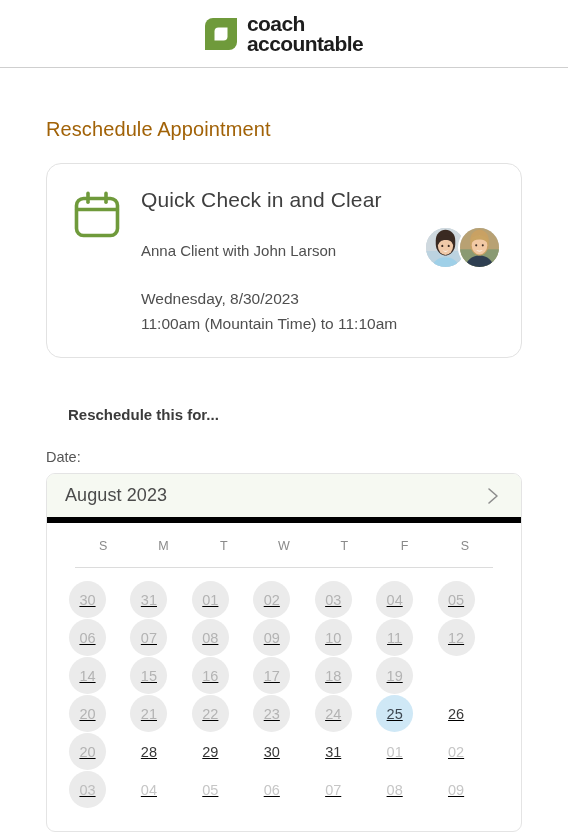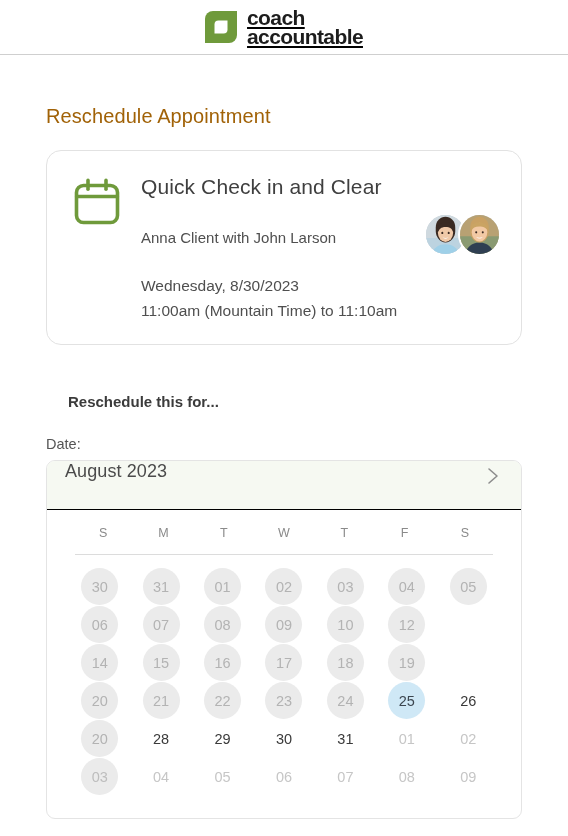--- a/index.html
+++ b/index.html
@@ -8,26 +8,25 @@
     height: 836px;
     background: #ffffff;
     font-family: "Liberation Sans", sans-serif;
     -webkit-font-smoothing: antialiased;
   }
 
   .page { width: 568px; height: 836px; position: relative; overflow: hidden; background:#fff; }
 
   
   .site-header {
-    height: 55px;
+    height: 68px;
     border-bottom: 1px solid #cfcfcf;
     display: flex;
     align-items: center;
     justify-content: center;
-    text-decoration: underline;
   }
   .logo-wrap { display: flex; align-items: center; gap: 10px; }
   .logo-mark { width: 32px; height: 32px; display: block; }
   .logo-text {
     display: flex; flex-direction: column;
     line-height: 0.92;
     font-weight: bold;
     font-size: 21px;
     letter-spacing: -0.6px;
     color: #1d1d1d;
@@ -117,24 +116,24 @@
     margin-top: 8px;
     border: 1px solid #e4e4e4;
     border-radius: 9px;
     overflow: hidden;
     background: #fff;
   }
   .cal-header {
     background: #f6f9f2;
     height: 49px;
     display: flex;
-    align-items: flex-start;
+    align-items: center;
     justify-content: space-between;
     padding: 0 17px 0 18px;
-    border-bottom: 1px solid #000000;
+    border-bottom: 6px solid #000000;
   }
   .cal-month {
     font-size: 18px;
     color: #4b4b4b;
     letter-spacing: 0.1px;
   }
   .cal-nav {
     background: none; border: none; cursor: pointer;
     padding: 4px 2px;
     line-height: 0;
@@ -163,23 +162,24 @@
   .weeks { display: flex; flex-direction: column; }
   .week {
     display: grid;
     grid-template-columns: repeat(7, 1fr);
     margin-bottom: 1px;
   }
   .day {
     height: 37px;
     display: flex;
     align-items: center;
-    justify-content: center;
+    justify-content: flex-start;
     font-size: 14.5px;
     position: relative;
+    text-decoration: underline;
   }
   .day .pill {
     width: 37px; height: 37px;
     border-radius: 50%;
     display: flex; align-items: center; justify-content: center;
     font-size: 14.5px;
   }
   
   .day.disabled .pill { background: #ebebeb; color: #b3b3b3; }
   .day.selected .pill { background: #cfe8f6; color: #3c4650; }
@@ -315,20 +315,23 @@
               <div class="day disabled">
                 <div class="pill">08</div>
               </div>
               <div class="day disabled">
                 <div class="pill">09</div>
               </div>
               <div class="day disabled">
                 <div class="pill">10</div>
               </div>
               <div class="day disabled">
+                <div class="pill">11</div>
+              </div>
+              <div class="day disabled">
                 <div class="pill">12</div>
               </div>
             </div>
             <div class="week">
               <div class="day disabled">
                 <div class="pill">14</div>
               </div>
               <div class="day disabled">
                 <div class="pill">15</div>
               </div>

